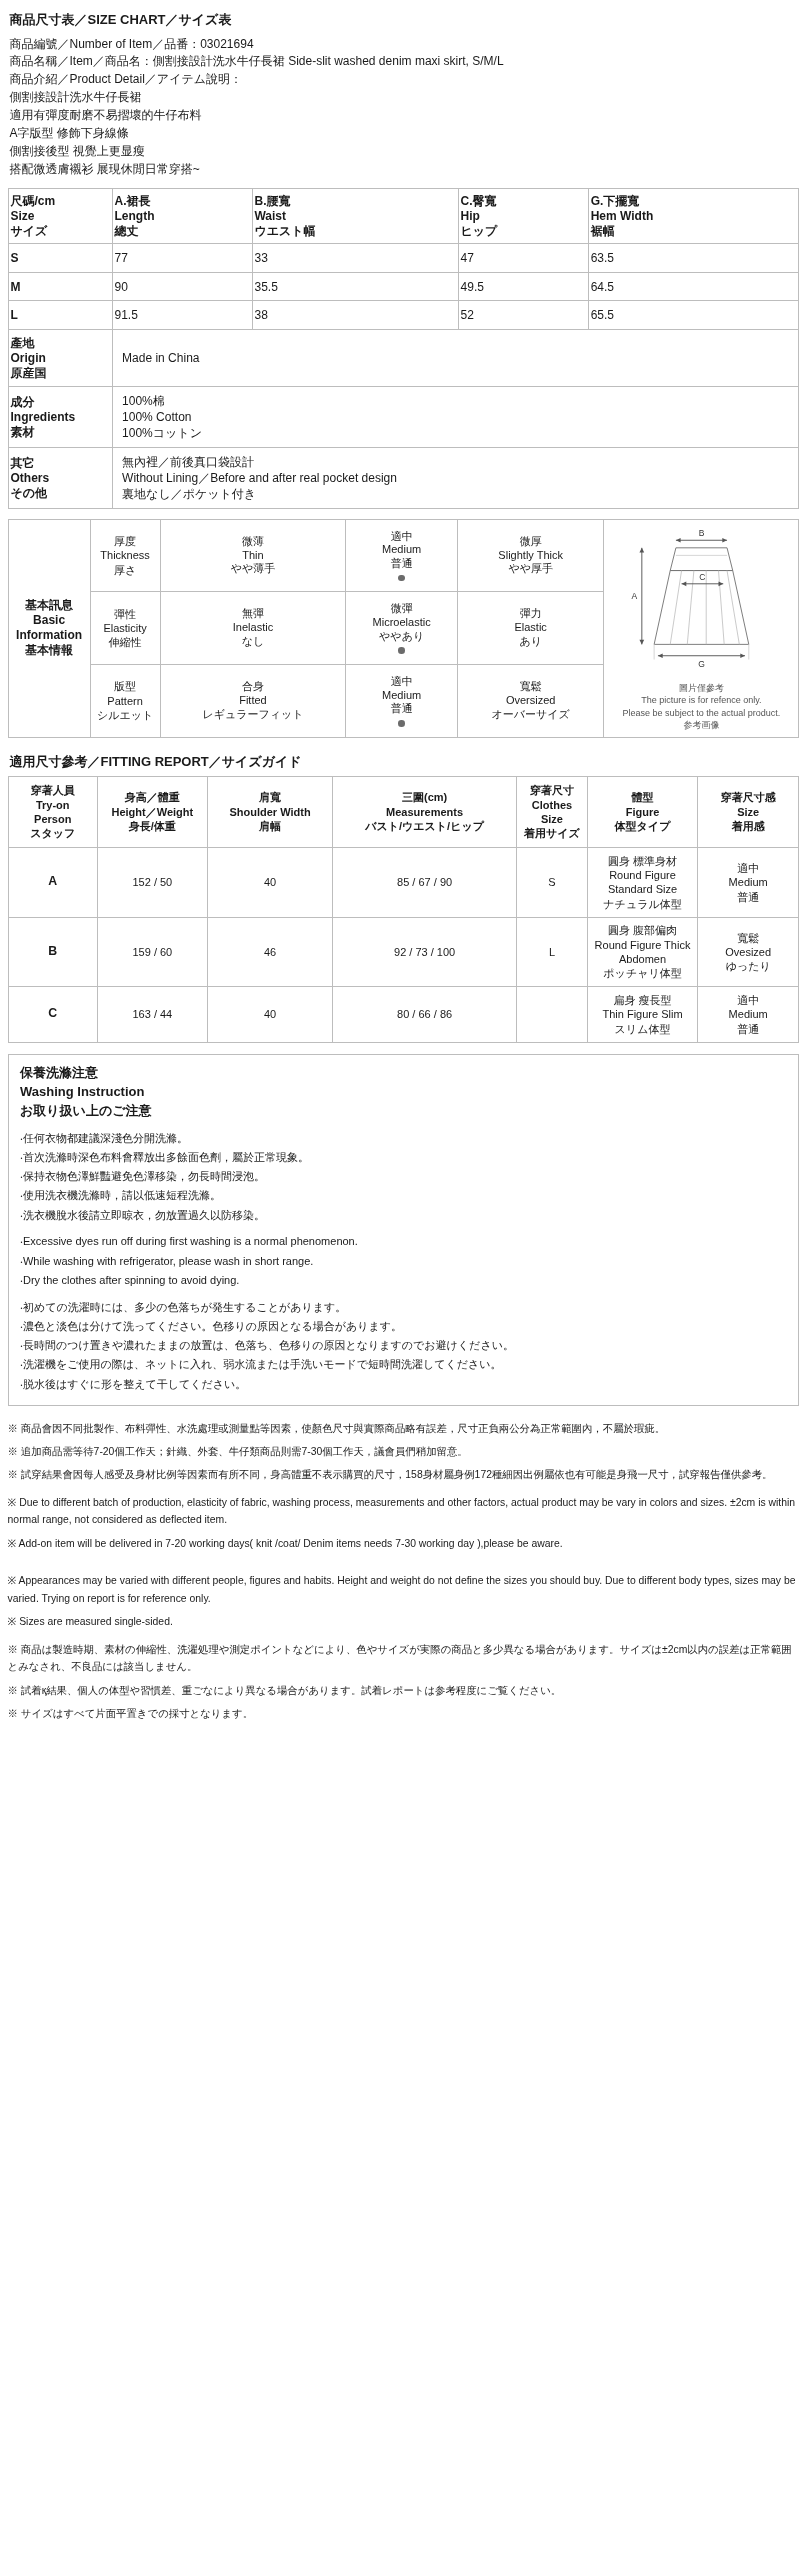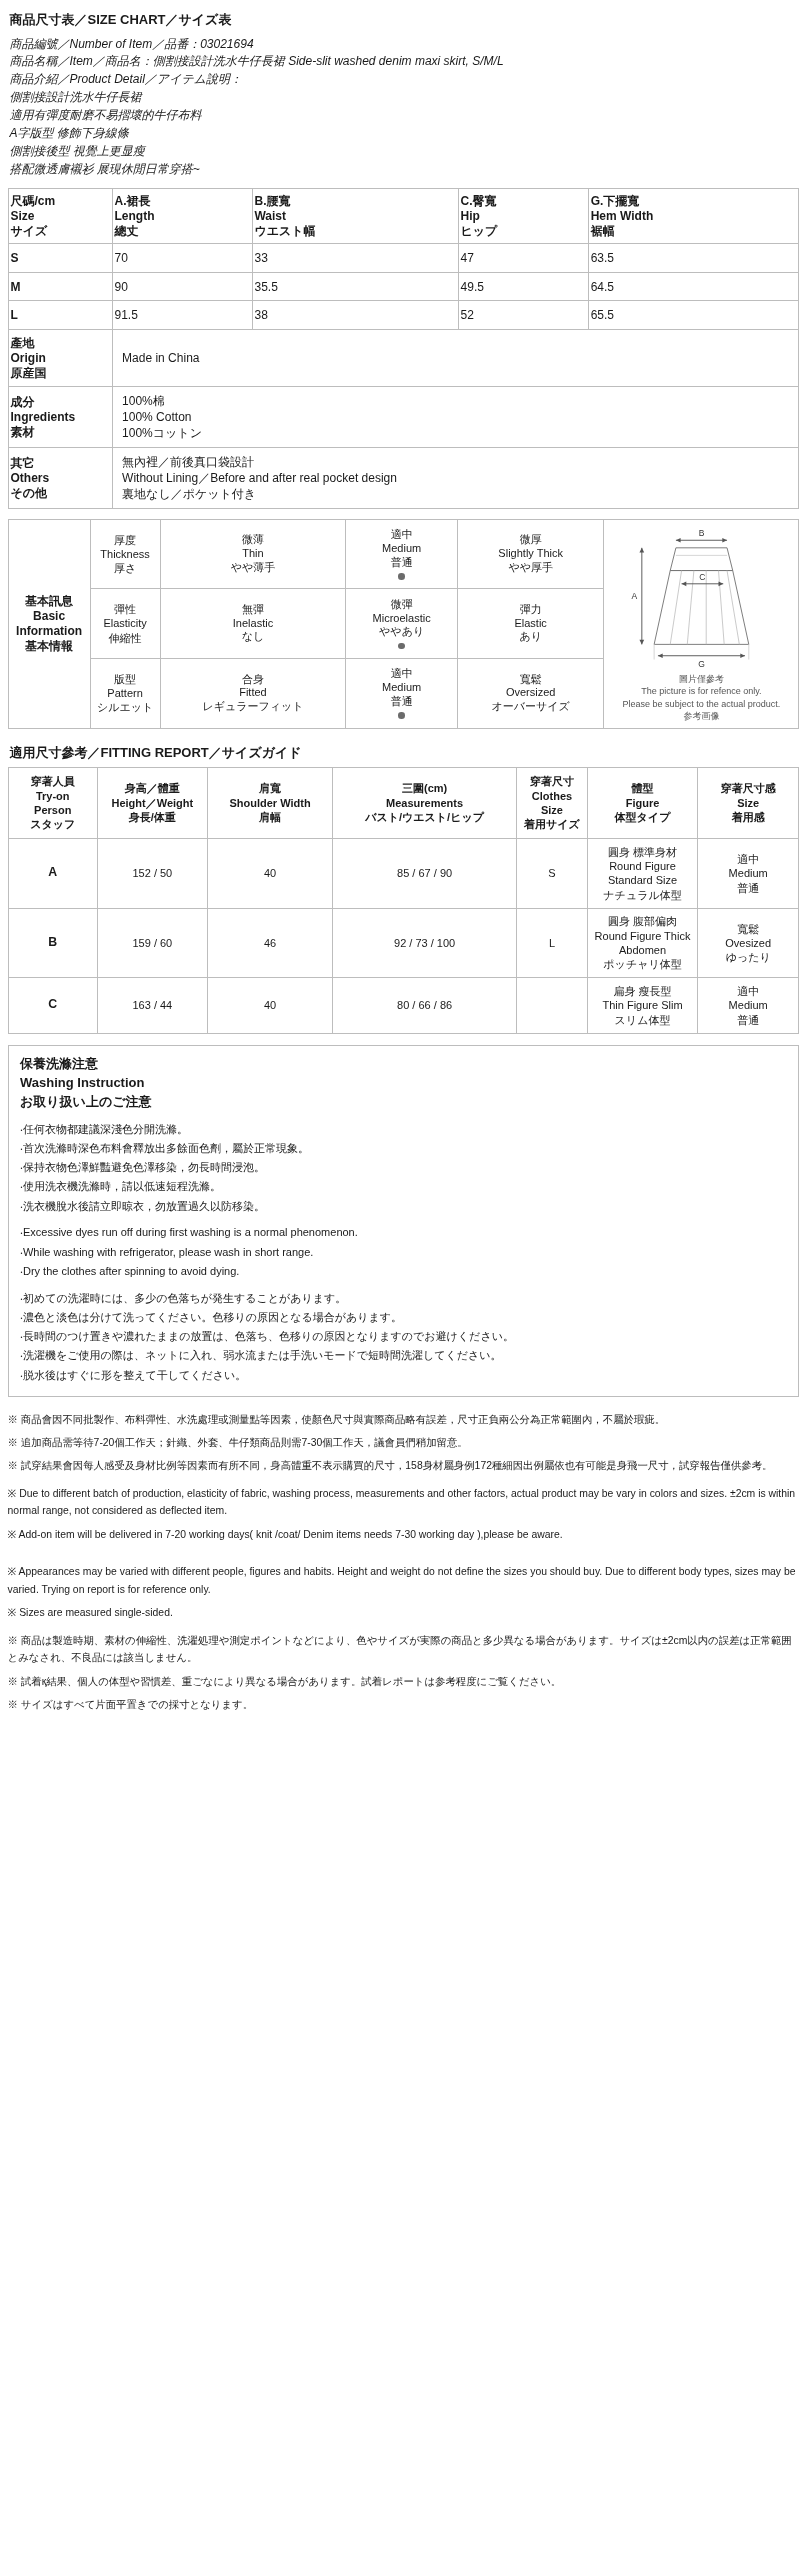--- a/index.html
+++ b/index.html
@@ -14,21 +14,21 @@
   }
   .page { width: 807px; padding: 9.5px 7.6px 19px 7.6px; }
 
   
   .sec-title {
     font-size: 13px;
     font-weight: bold;
     margin: 1.9px 0 5.7px 1.9px;
   }
   .info-lines { margin: 0 0 9.5px 1.9px; font-size: 12px; }
-  .info-lines div { padding: 0.9px 0; font-style: italic; }
+  .info-lines div { padding: 0.9px 0; }
 
   
   table { border-collapse: collapse; width: 100%; }
   .size-table td, .size-table th {
     border: 0.9px solid #bdbdbd;
     text-align: left;
     vertical-align: middle;
     padding: 5.7px 1.9px;
     font-size: 12px;
   }
@@ -44,21 +44,21 @@
     text-align: center;
     vertical-align: middle;
     font-size: 11px;
     padding: 5.7px 2.8px;
     line-height: 1.25;
   }
   .basic-table .maincell { font-weight: bold; font-size: 12px; width: 82px; }
   .basic-table .attr { width: 70px; line-height: 1.3; }
   .dot { display:block; width:6.6px; height:6.6px; border-radius:50%; background:#6b6b6b; margin:3.8px auto 0 auto; }
   .img-cell { width: 195px; vertical-align: top; padding: 5.7px 3.8px; }
-  .img-note { font-size: 9px; color: #555; line-height: 1.35; text-align: center; margin-top: 4px;}
+  .img-note { font-size: 9px; color: #555; line-height: 1.35; text-align: center; margin-top: 13px;}
   .skirt-svg { display:block; margin: 1.9px auto 0 auto; }
 
   
   .fit-table td { border: 0.9px solid #bdbdbd; text-align:center; vertical-align:middle; font-size:11px; padding:5.7px 2.8px; line-height:1.3;}
   .fit-table thead td { font-weight:bold; font-size:11px; padding: 6.6px 2.8px;}
   .fit-table .person { font-weight:bold; font-size:12.3px; }
 
   
   .wash-box { border:0.9px solid #bdbdbd; margin-top:11.4px; padding:9.5px 11.4px 11.4px 11.4px; }
   .wash-title { font-weight:bold; font-size:13px; line-height:1.45; margin-bottom:7.6px;}
@@ -104,21 +104,21 @@
 Hip
 ヒップ</span></td>
         <td class="lbl"><span style="white-space:pre-line">G.下擺寬
 Hem Width
 裾幅</span></td>
       </tr>
     </thead>
     <tbody>
       <tr>
         <td class="rowlabel">S</td>
-        <td>70</td>
+        <td>77</td>
         <td>33</td>
         <td>47</td>
         <td>63.5</td>
       </tr>
       <tr>
         <td class="rowlabel">M</td>
         <td>90</td>
         <td>35.5</td>
         <td>49.5</td>
         <td>64.5</td>

